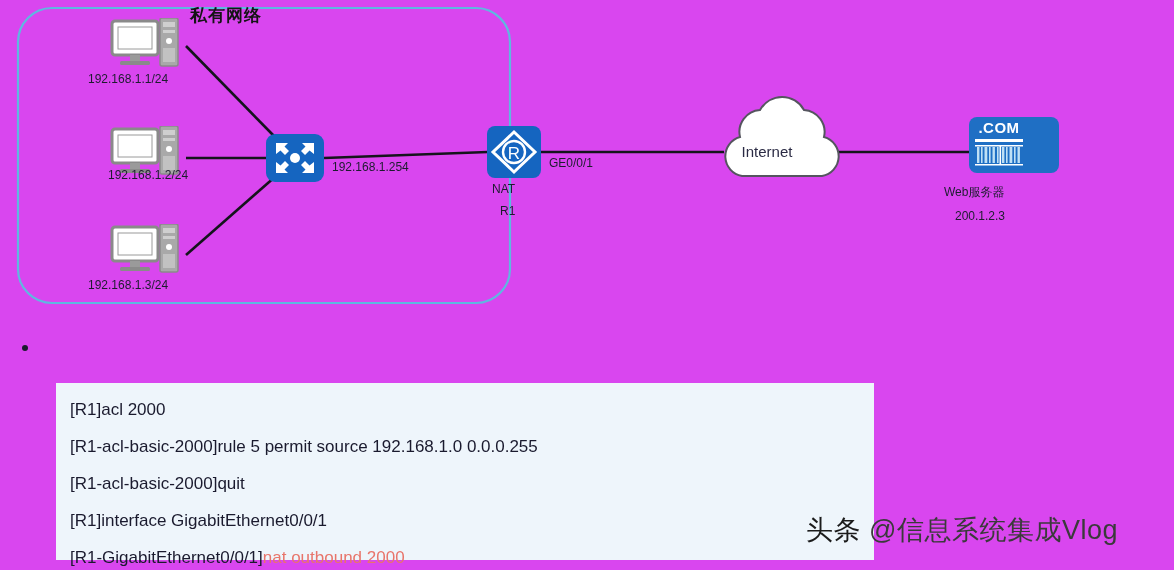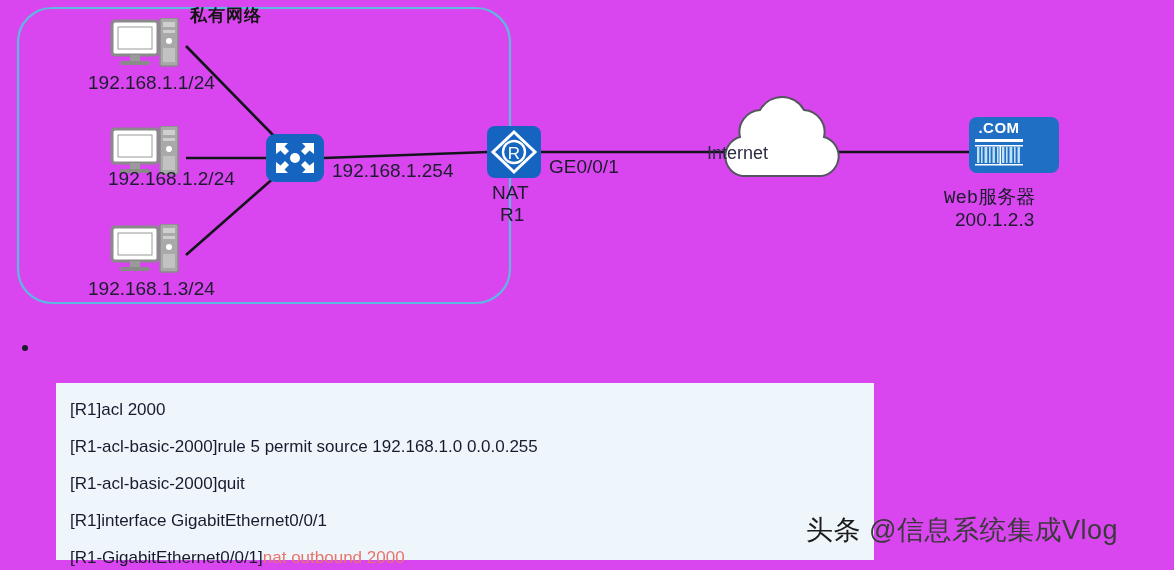--- a/index.html
+++ b/index.html
@@ -43,21 +43,21 @@
     font-size: 17px;
     font-weight: bold;
     color: #141414;
     letter-spacing: 1px;
     white-space: nowrap;
   }
 
   
   .dlabel {
     position: absolute;
-    font-size: 19px;
+    font-size: 12px;
     color: #1c1c2e;
     white-space: nowrap;
   }
 
   
   .pc-icon { position: absolute; width: 72px; height: 56px; }
 
   
   .sw-icon {
     position: absolute;
@@ -86,22 +86,22 @@
     width: 60px;
     text-align: center;
     color: #ffffff;
     font-size: 15px;
     font-weight: bold;
     letter-spacing: 0.5px;
   }
   .cloud-text {
     position: absolute;
     width: 120px;
-    text-align: left;
-    font-size: 18px;
+    text-align: center;
+    font-size: 15px;
     color: #2b2b44;
   }
 
   
   #bullet-row {
     position: absolute;
     left: 22px;
     top: 334px;
     width: 1100px;
     display: flex;
@@ -280,21 +280,21 @@
           <rect x="37" y="30" width="1.6" height="16"></rect>
           <rect x="40.5" y="30" width="2.8" height="16"></rect>
           <rect x="45" y="30" width="1.6" height="16"></rect>
           <rect x="48.5" y="30" width="2.4" height="16"></rect>
         </g>
         <rect x="6" y="28" width="48" height="1.5" fill="#ffffff"></rect>
         <rect x="6" y="47" width="48" height="1.5" fill="#ffffff"></rect>
         <rect x="30.5" y="29" width="1.6" height="19" fill="#ffffff"></rect>
       </svg>
     </div>
-    <div class="dlabel" style="left:944px; top:184px;font-family:Liberation Mono, monospace;">Web服务器</div>
+    <div class="dlabel" style="left:944px; top:184px;">Web服务器</div>
     <div class="dlabel" style="left:955px; top:209px;">200.1.2.3</div>
 
   </div>
 
   <div id="bullet-row">
     <div id="bullet-dot"></div>
   </div>
 
   <div id="config-box">
     <div class="cfg-line">

